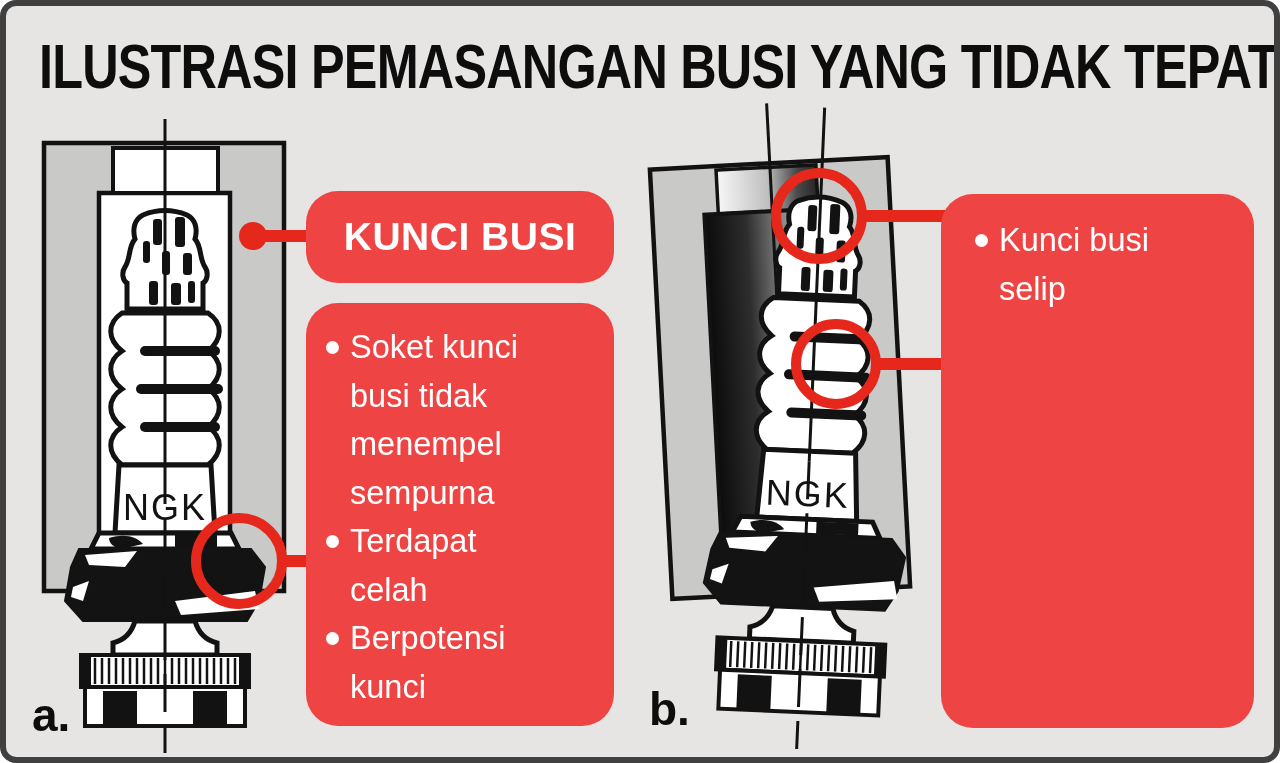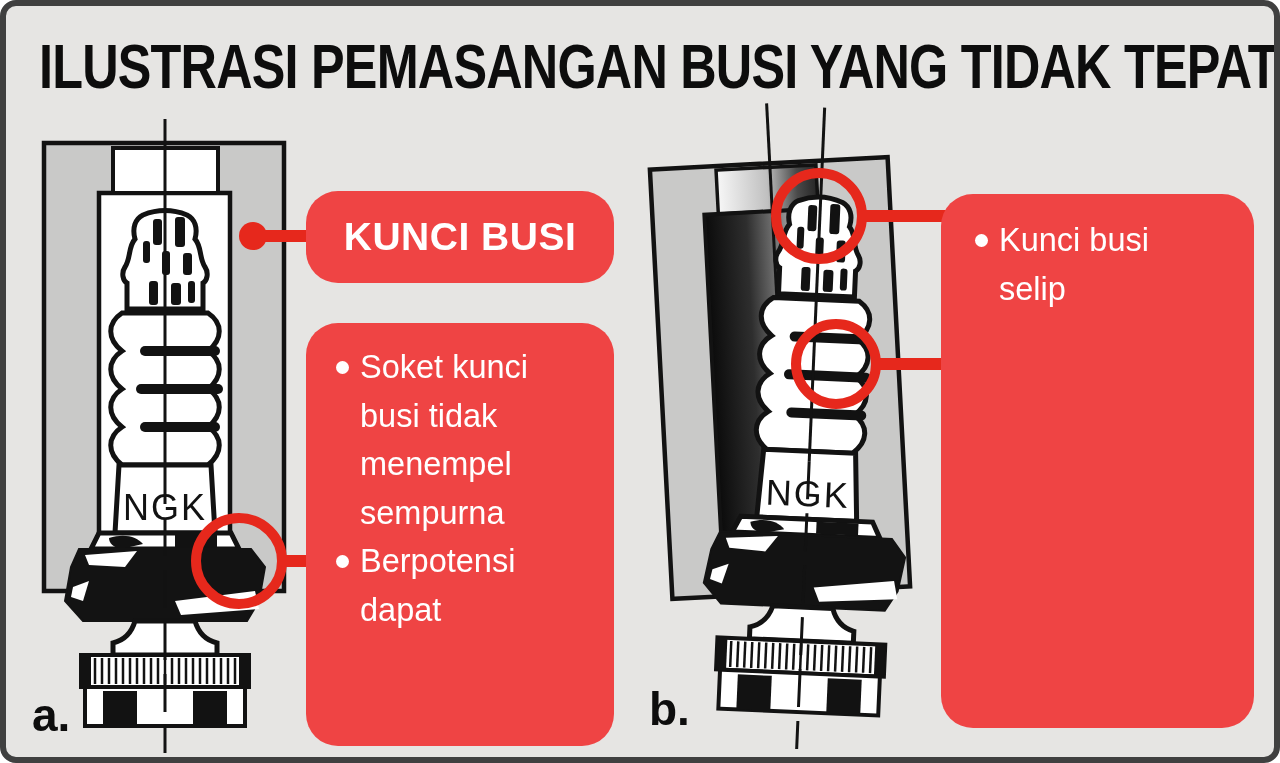--- a/index.html
+++ b/index.html
@@ -21,21 +21,21 @@
   .label-a { left:26px; top:682px; }
   .label-b { left:643px; top:676px; }
   .callout {
     position:absolute; background:#ef4444; border-radius:32px; color:#ffffff;
   }
   .callout-kunci {
     left:300px; top:185px; width:308px; height:92px;
     display:flex; align-items:center; justify-content:center;
     font-size:39px; font-weight:bold; letter-spacing:0.5px;
   }
-  .callout-a { left:300px; top:297px; width:308px; height:423px; padding:20px 14px 10px 30px;margin-top:20px; }
+  .callout-a { left:300px; top:297px; width:308px; height:423px; padding:20px 14px 10px 20px; }
   .callout-b { left:935px; top:188px; width:313px; height:534px; padding:22px 14px 10px 34px; }
   .callout ul { list-style:none; }
   .callout li {
     position:relative; padding-left:24px;
     font-size:32.5px; line-height:48.5px; white-space:pre-line;
   }
   .callout li::before {
     content:""; position:absolute; left:0; top:18px;
     width:13px; height:13px; border-radius:50%; background:#ffffff;
   }
@@ -166,22 +166,24 @@
   <div class="callout callout-kunci">
     <span>KUNCI BUSI</span>
   </div>
 
   <div class="callout callout-a">
     <ul>
       <li>Soket kunci
 busi tidak
 menempel
 sempurna</li>
+      <li>Terdapat
+celah</li>
       <li>Berpotensi
-dapat</li>
+kunci</li>
     </ul>
   </div>
 
   <div class="callout callout-b">
     <ul>
       <li>Kunci busi
 selip</li>
     </ul>
   </div>
 

